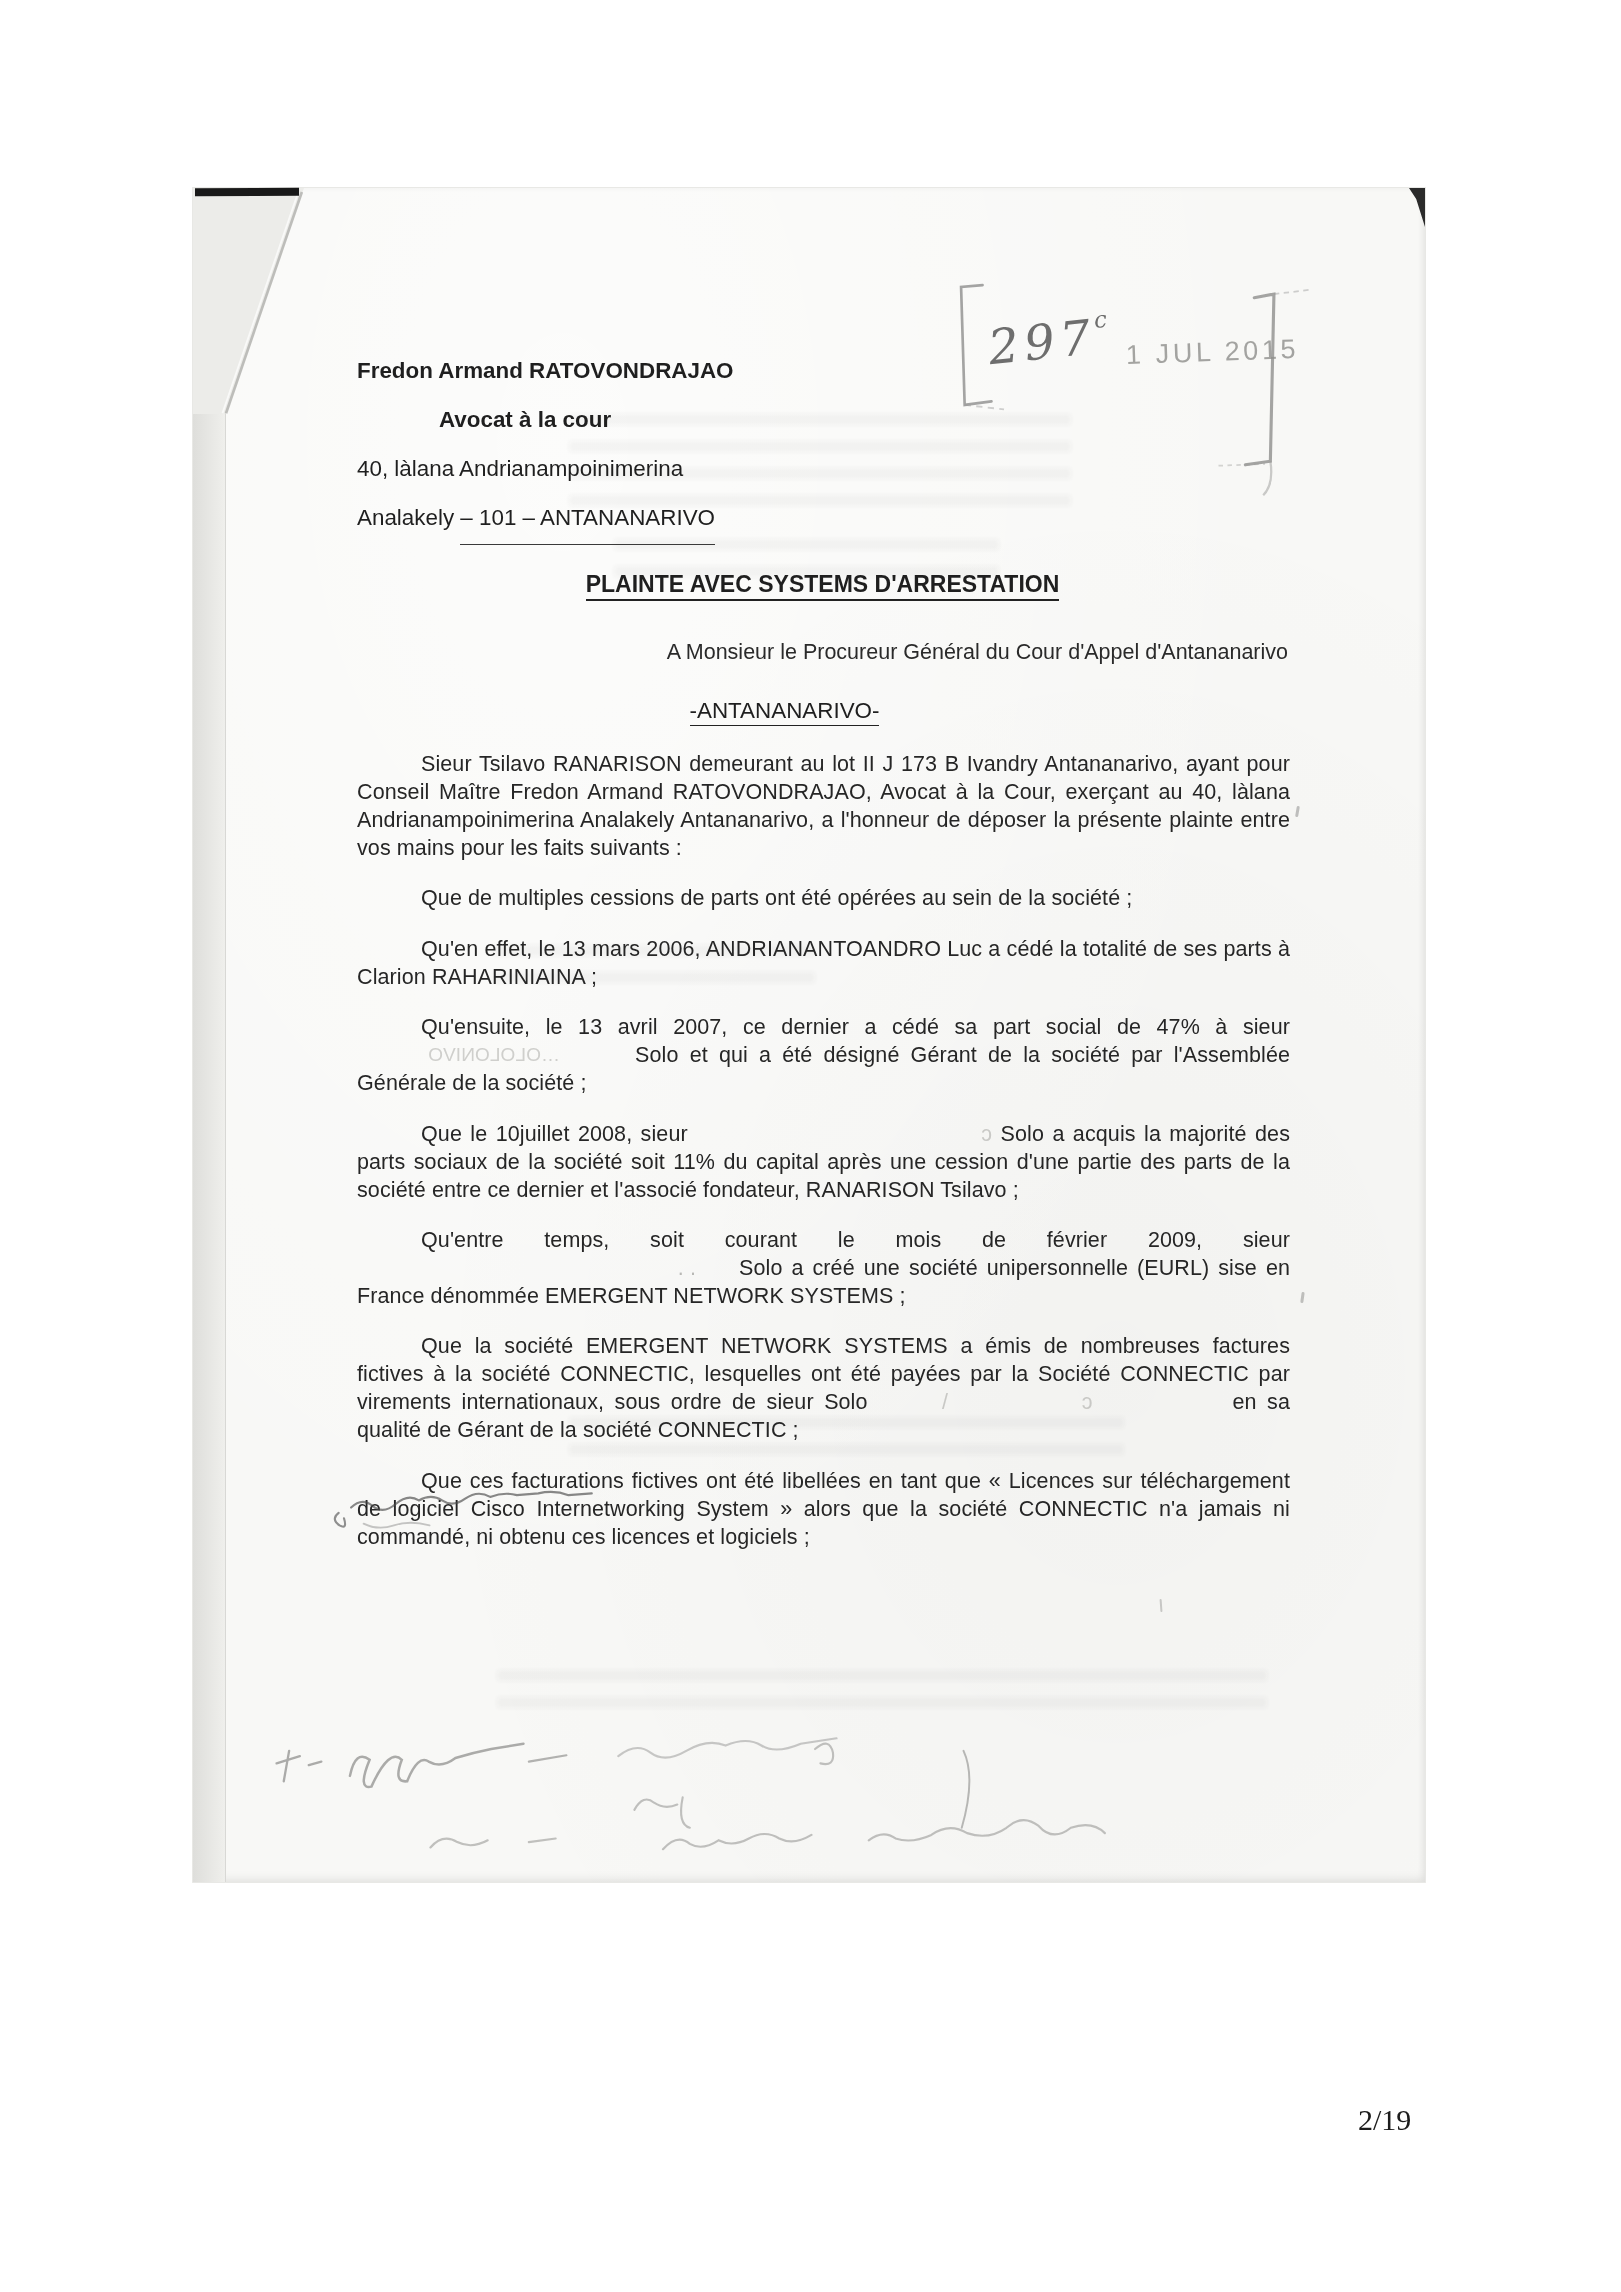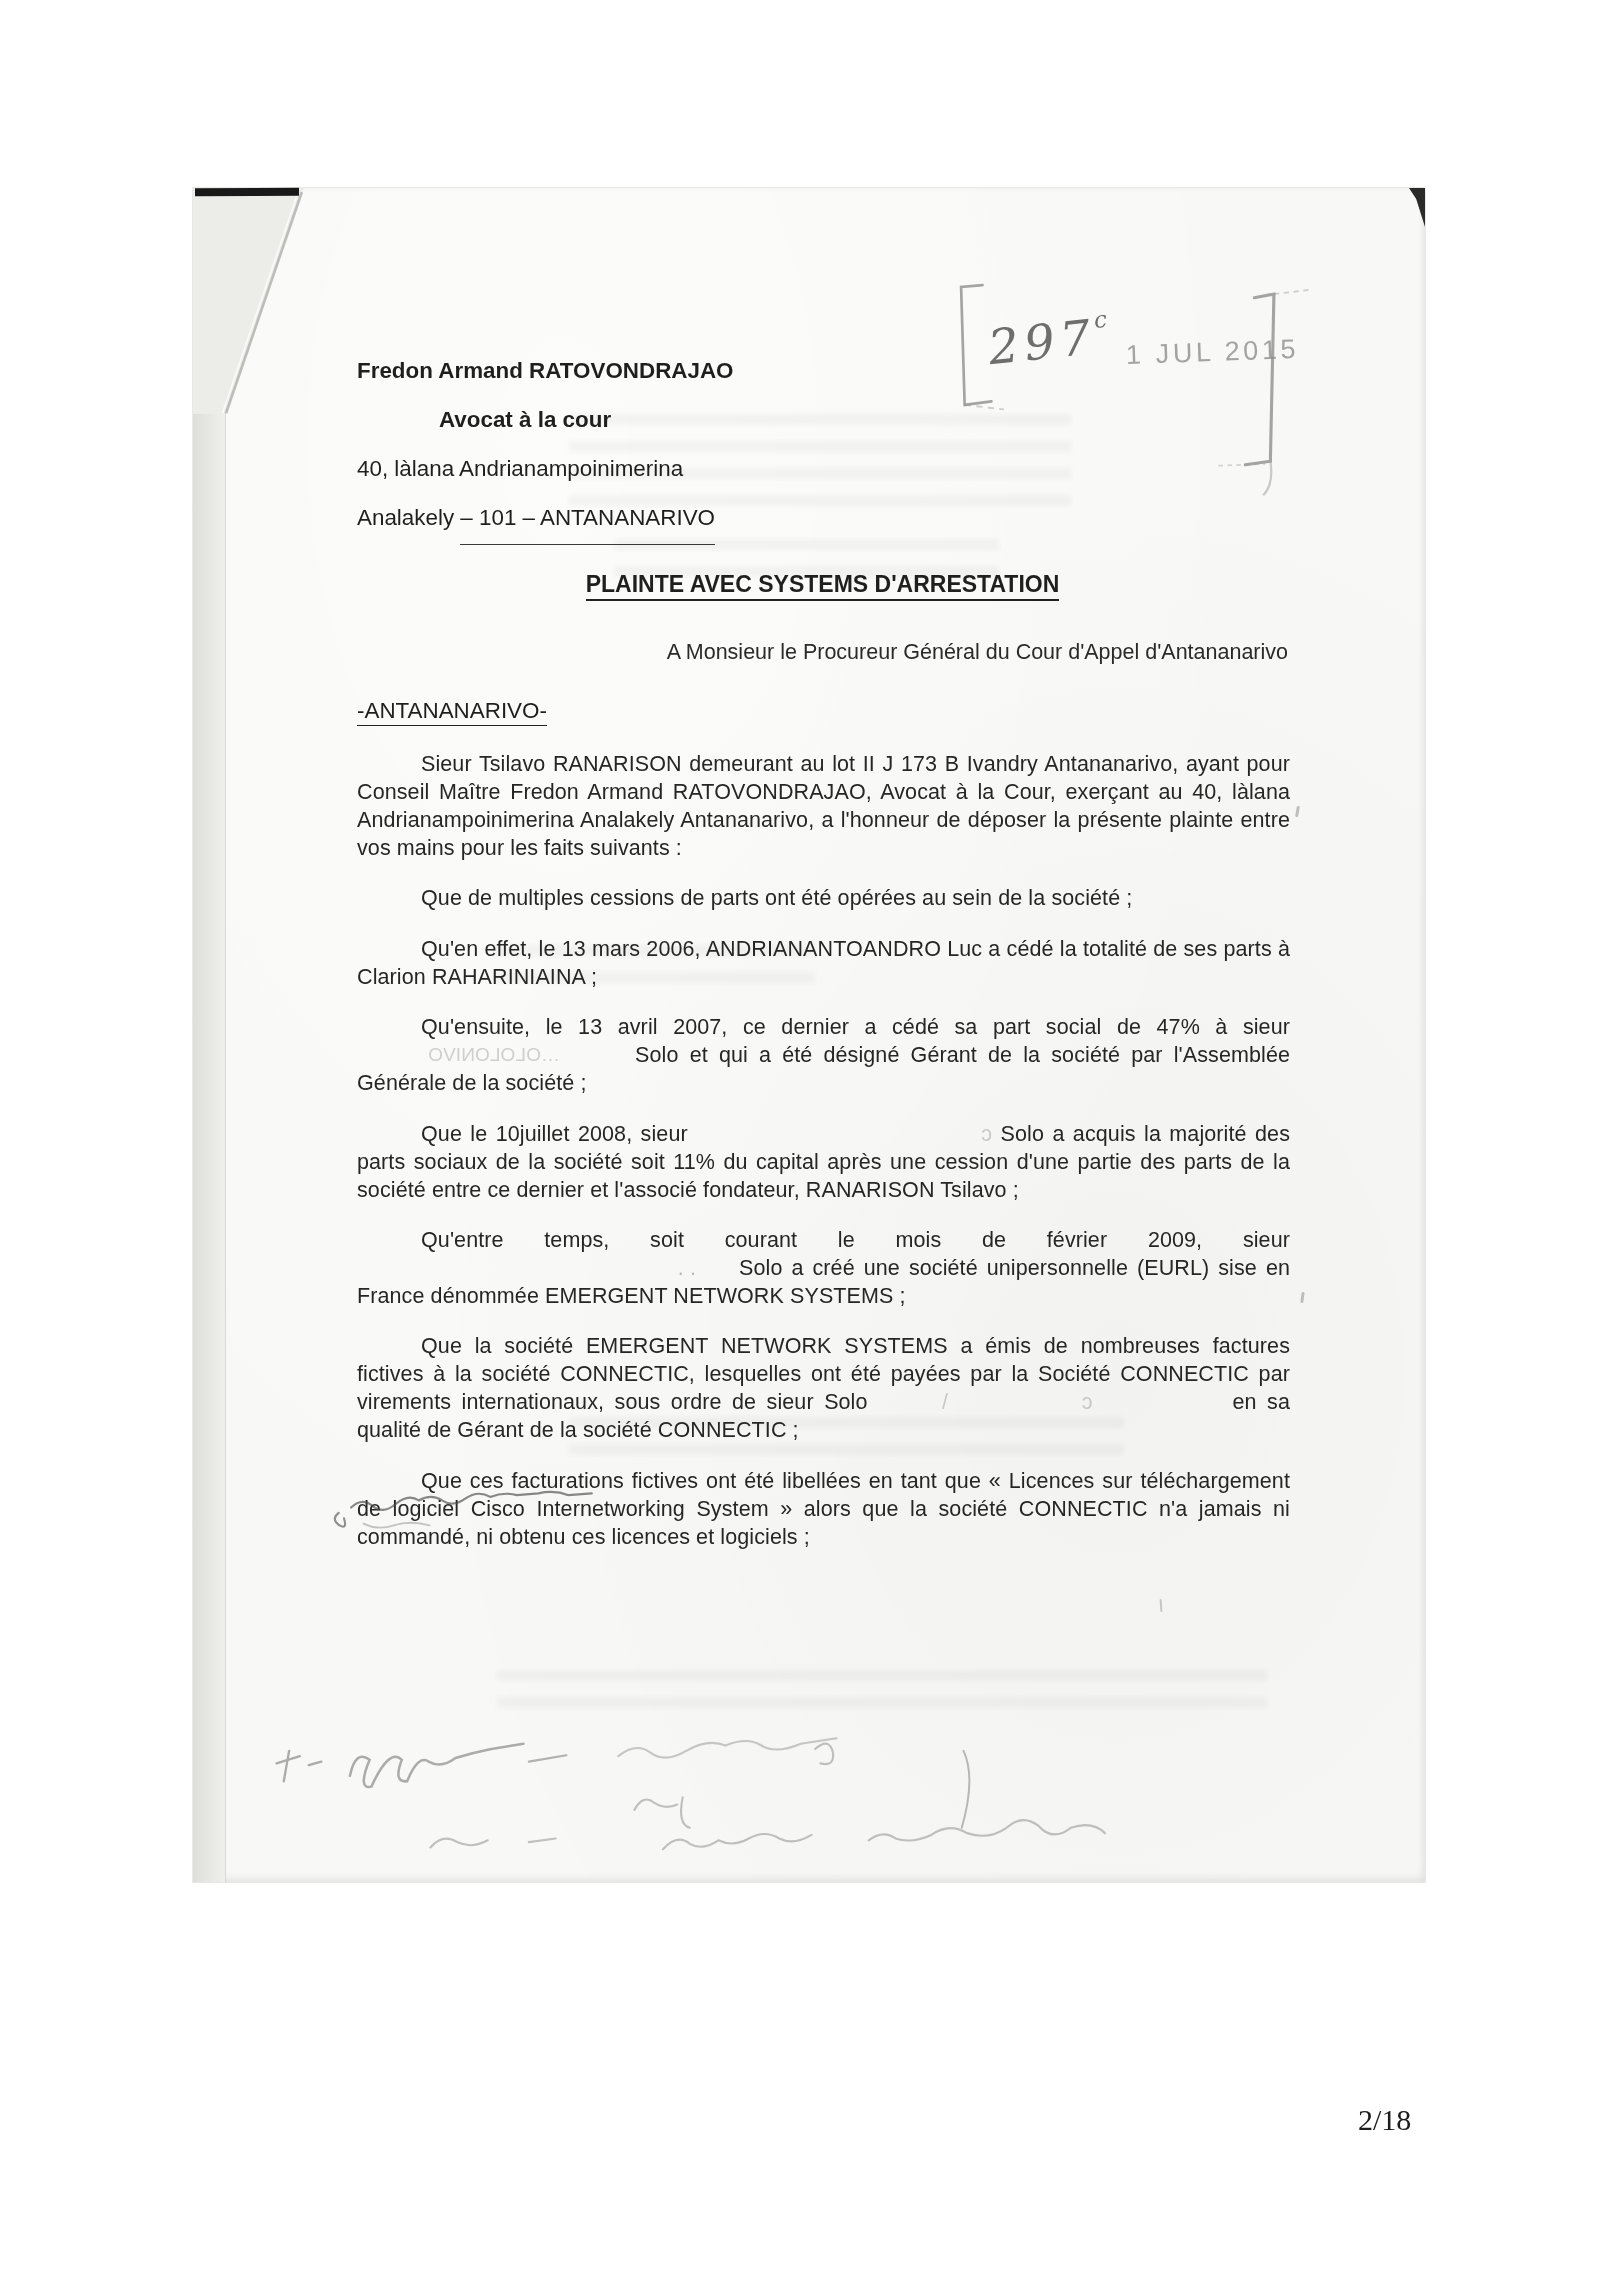--- a/index.html
+++ b/index.html
@@ -30,21 +30,21 @@
   
   .letterhead{position:absolute;left:164px;top:158px;font-size:22.4px;line-height:49px;color:#1f1f1f;}
   .lh-name,.lh-role{font-weight:bold;}
   .lh-role{padding-left:82px;}
   .u2{border-bottom:1.8px solid #3a3a3a;padding-bottom:14px;}
   
   .doc-title{position:absolute;left:164px;top:383px;width:931px;text-align:center;
         font-weight:bold;font-size:23px;color:#1f1f1f;}
   .doc-title span{border-bottom:2.7px solid #222;padding-bottom:1.8px;}
   .addressee{position:absolute;left:164px;top:452px;width:931px;text-align:right;font-size:21.5px;color:#2a2a2a;}
-  .city{position:absolute;left:164px;top:510px;width:931px;text-align:left;font-size:22.4px;color:#1f1f1f;}
+  .city{position:absolute;left:164px;top:510px;width:931px;text-align:center;font-size:22.4px;color:#1f1f1f;}
   .city span{border-bottom:1.8px solid #222;padding-bottom:1.8px;margin-right:76px;}
   
   .bodytext{position:absolute;left:164px;top:562px;width:933px;font-size:21.5px;line-height:28px;
         text-align:justify;color:#262626;letter-spacing:0.1px;}
   .bodytext p{margin:0 0 22.4px 0;text-indent:64px;}
   .ghost{display:inline-block;white-space:nowrap;overflow:hidden;vertical-align:bottom;color:#c6c6c3;}
   .g5{width:267px;transform:scaleX(-1);filter:blur(0.6px);font-size:19px;color:#cfcfcc;}
   .g6{width:296px;text-align:right;color:#c9c9c6;filter:blur(0.4px);}
   .g7{width:339px;text-align:right;padding-right:34px;color:#b8b8b5;}
   .g8{width:344px;color:#c8c8c5;filter:blur(0.4px);}
@@ -136,16 +136,16 @@
         <path d="M700,130 q16,-12 30,-2 q18,6 40,-4 q20,-14 40,-2 q24,8 44,-6 q18,-16 36,-2 q16,18 36,2 q24,-8 38,6" stroke-width="2.4" opacity=".4"></path>
       </g>
     </svg>
 
     <div class="speck" style="left:1103px;top:618px;width:2.7px;height:10.7px;transform:rotate(10deg);"></div>
     <div class="speck" style="left:1108px;top:1104px;width:2.7px;height:10.7px;transform:rotate(8deg);"></div>
     <div class="speck" style="left:967px;top:1411px;width:1.8px;height:12.5px;transform:rotate(-4deg);opacity:.5;"></div>
 
   </div>
 
-  <div class="pageno">2/18</div>
+  <div class="pageno">2/19</div>
 
 </div>
 
 
 </body></html>

